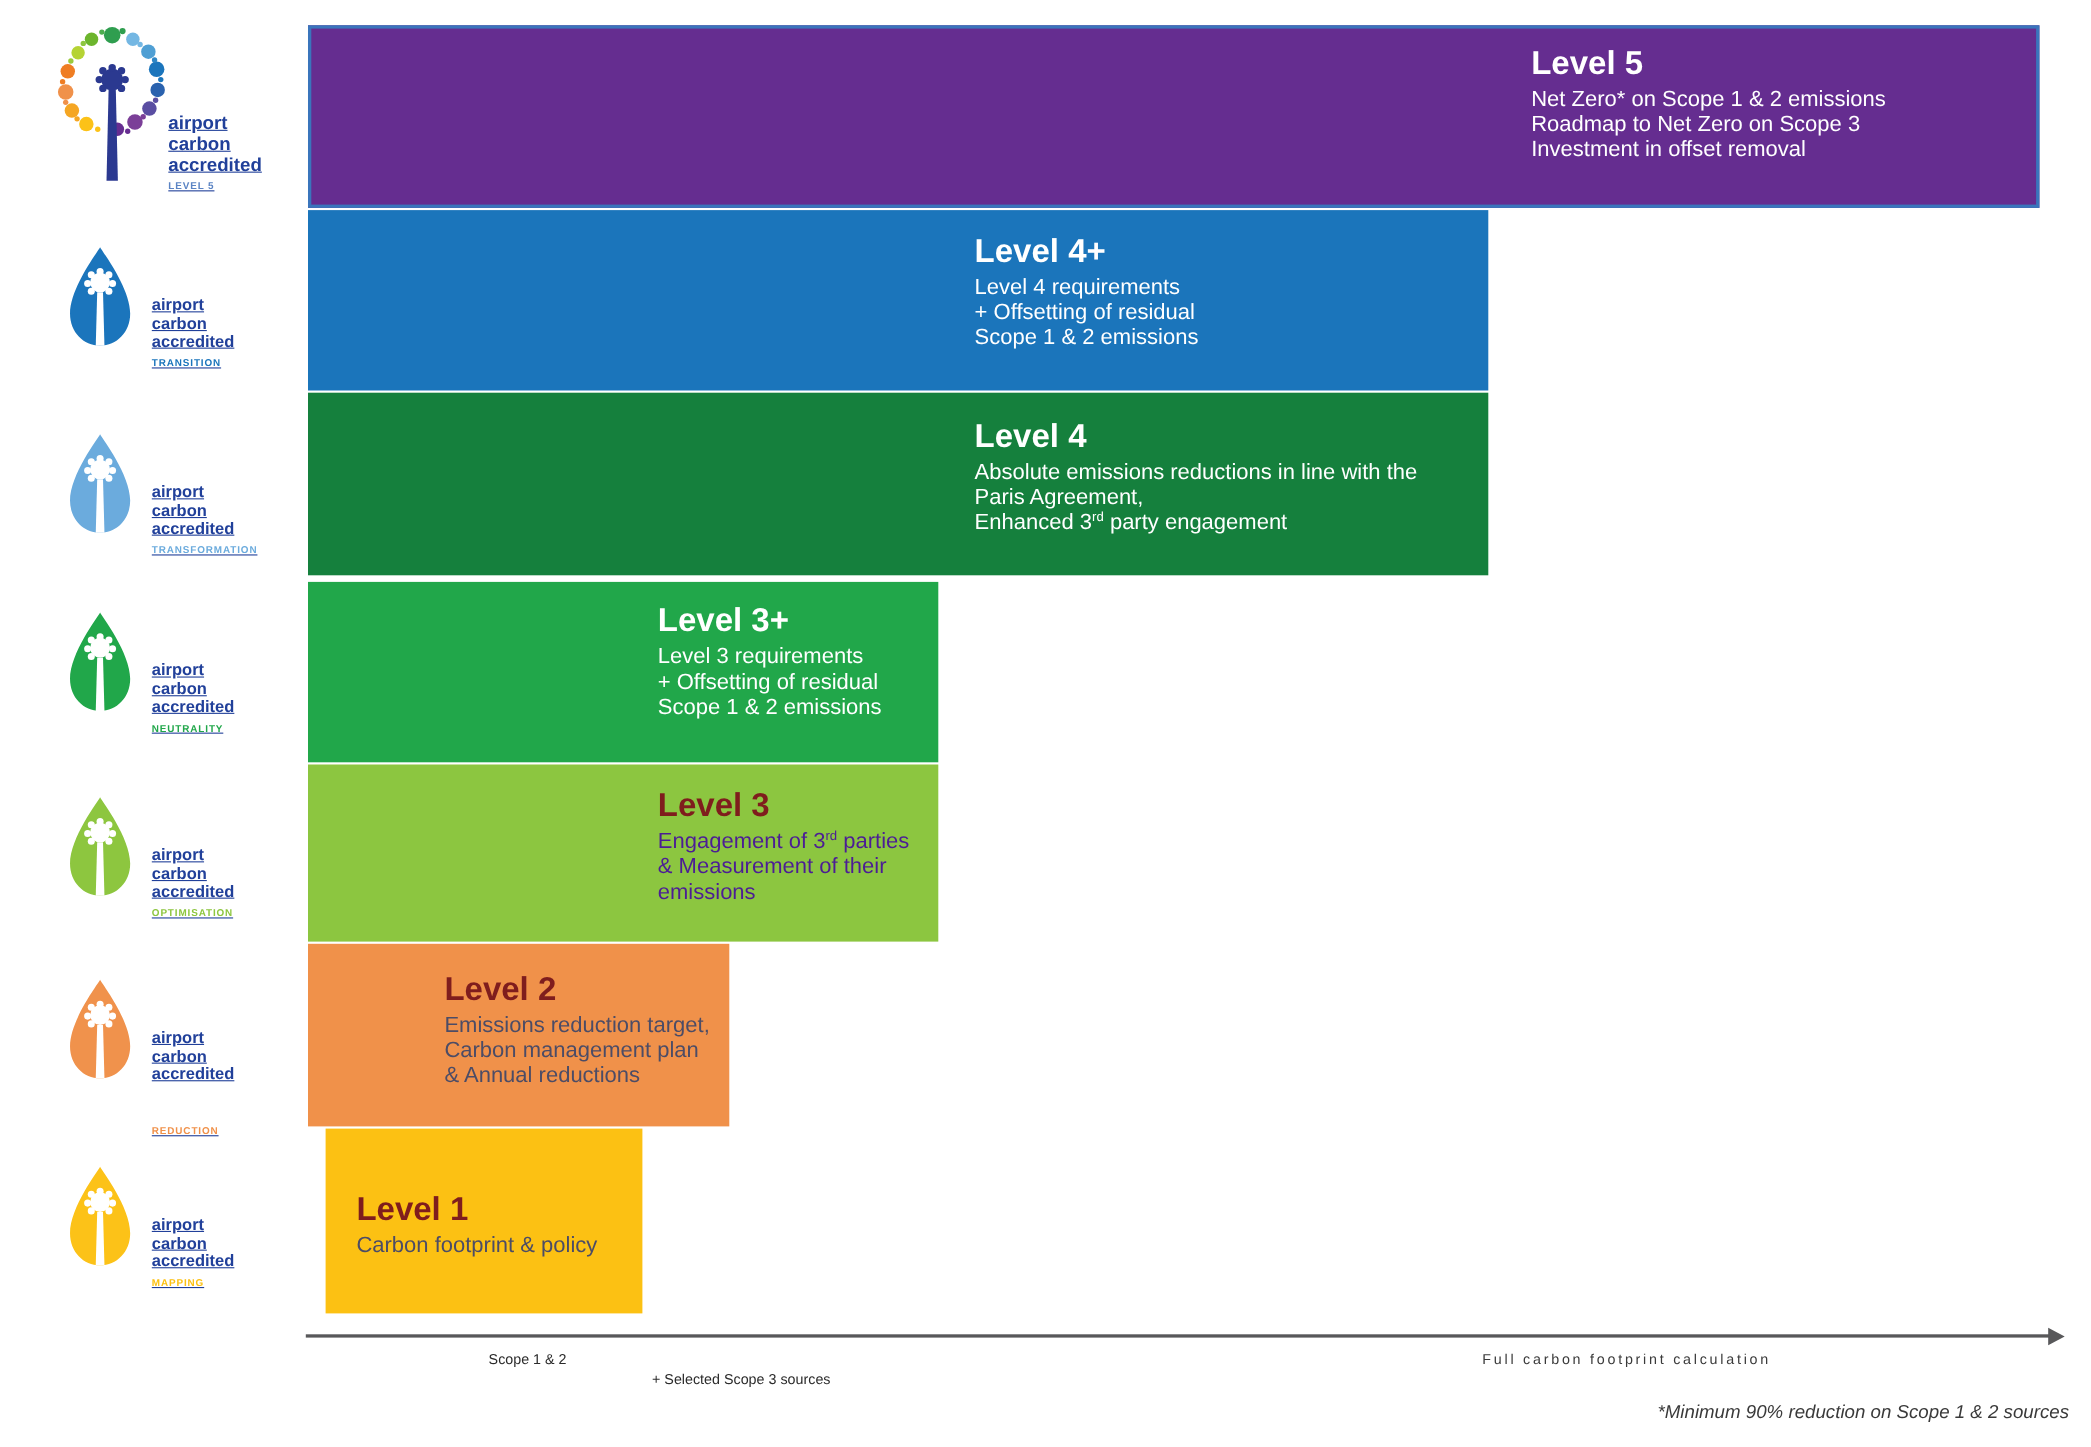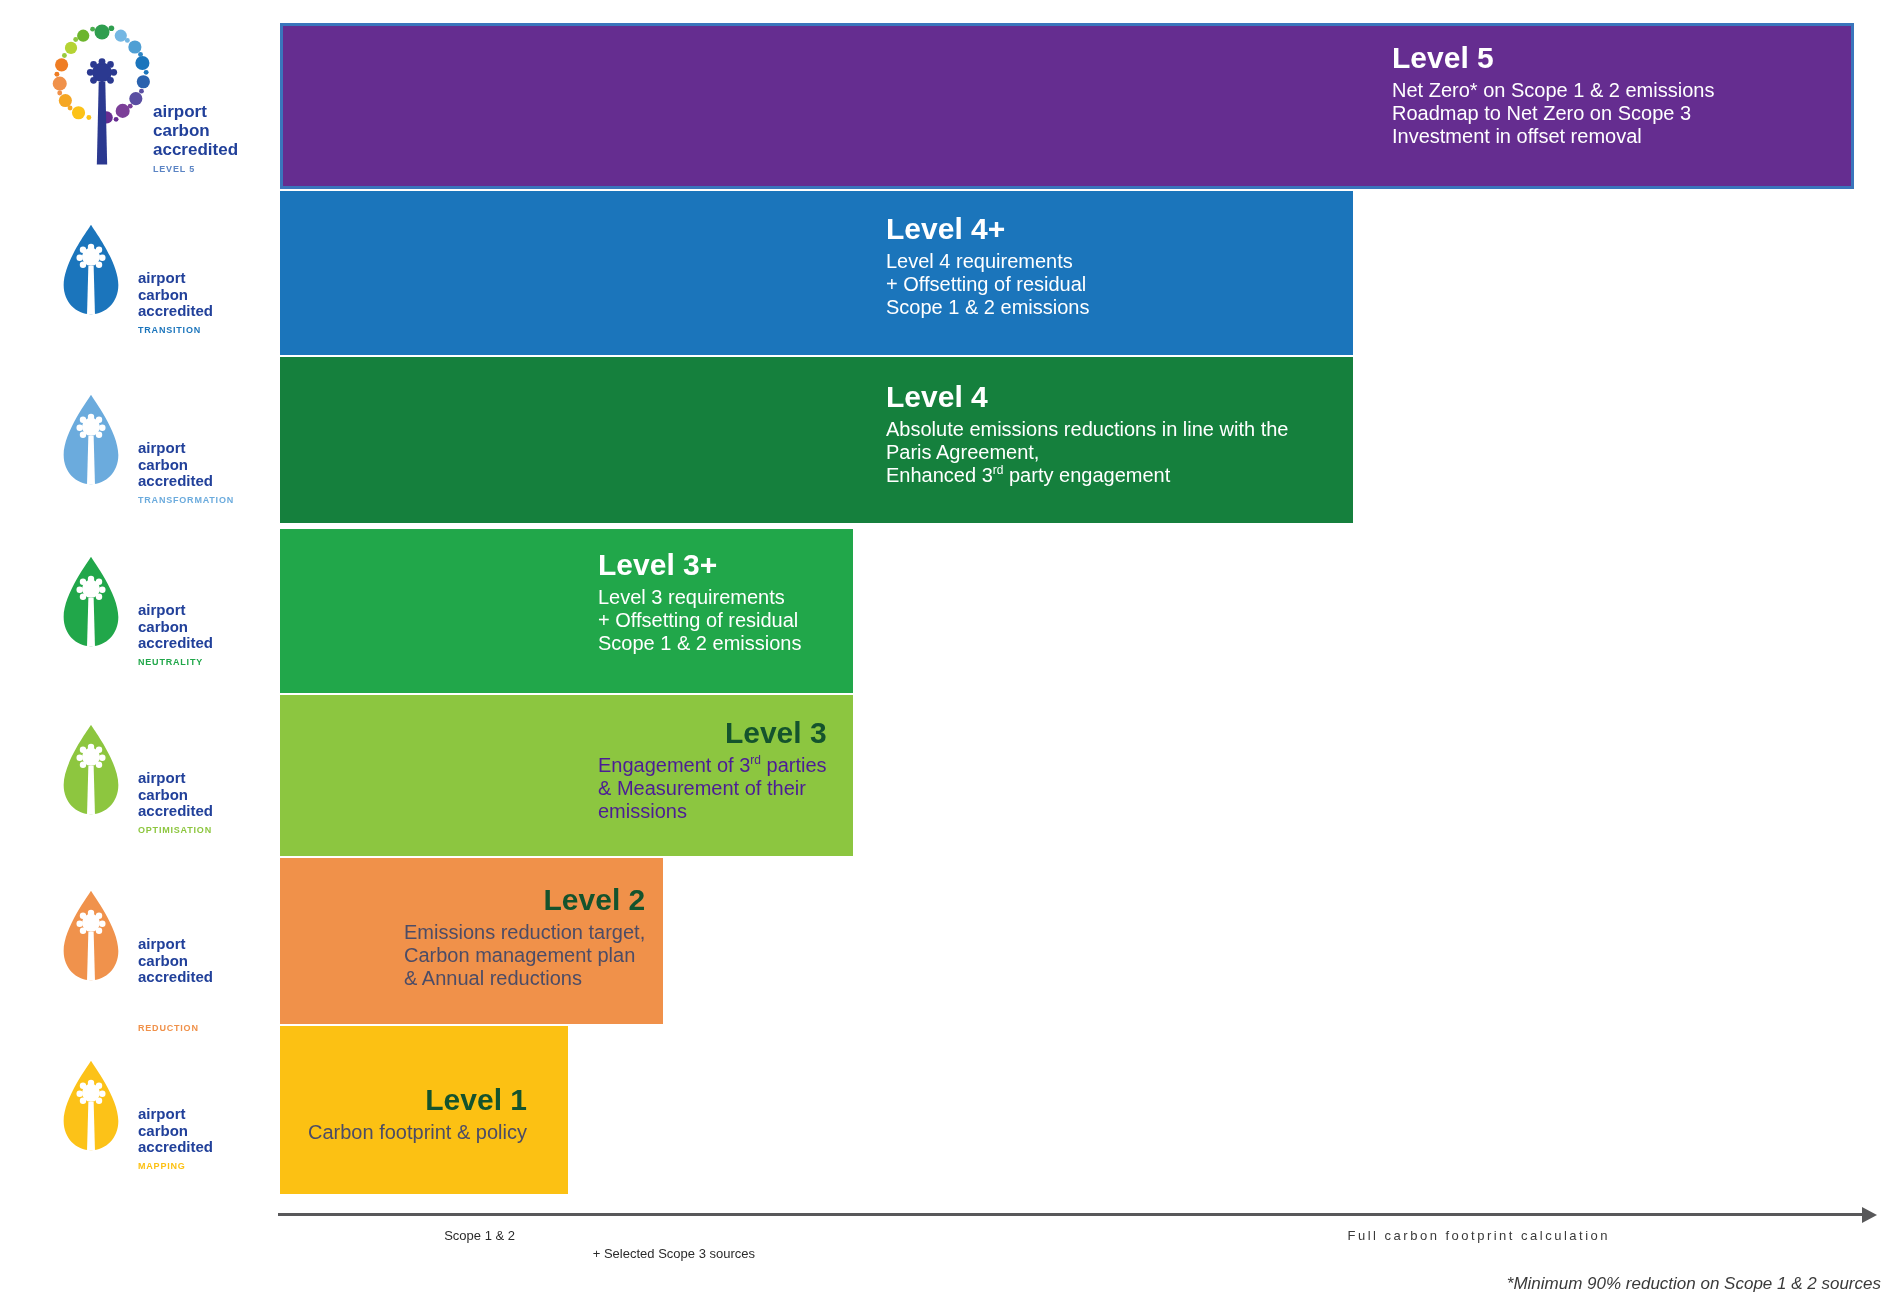--- a/index.html
+++ b/index.html
@@ -7,42 +7,42 @@
           font-family:"Liberation Sans",sans-serif;overflow:hidden;}
 
   
   .bar{position:absolute;box-sizing:border-box;}
   .bar-l5 {top:23px;  left:280px;width:1574px;height:166px;background:#652d90;border:3px solid #3a75bc;}
   .bar-l4p{top:191px; left:280px;width:1073px;height:164px;background:#1b75bb;}
   .bar-l4 {top:357px; left:280px;width:1073px;height:166px;background:#15803d;}
   .bar-l3p{top:529px; left:280px;width:573px; height:164px;background:#21a74a;}
   .bar-l3 {top:695px; left:280px;width:573px; height:161px;background:#8cc640;}
   .bar-l2 {top:858px; left:280px;width:383px; height:166px;background:#f0914a;}
-  .bar-l1 {top:1026px;left:280px;width:288px; height:168px;background:#fcc113;}
+  .bar-l1 {top:1026px;left:296px;width:288px; height:168px;background:#fcc113;}
 
   .bar-text{position:absolute;white-space:nowrap;}
   .bt-l5 {left:1109px;top:14px;}
   .bt-l4p{left:606px; top:20px;}
   .bt-l4 {left:606px; top:22px;}
   .bt-l3p{left:318px; top:18px;}
   .bt-l3 {left:318px; top:20px;}
   .bt-l2 {left:124px; top:24px;}
   .bt-l1 {left:28px;  top:56px;}
 
   .bar-title{font-size:30px;font-weight:bold;line-height:36px;margin-bottom:3px;}
   .bar-line{font-size:20px;line-height:23px;}
   .bar-line sup{font-size:12px;line-height:0;}
   .light .bar-title,.light .bar-line{color:#ffffff;}
-  .dark-title .bar-title{color:#14532d;text-align:right;}
+  .dark-title .bar-title{color:#7f1d1d;}
   .blue-body .bar-line{color:#4c1d95;}
   .muted-body .bar-line{color:#4c4c66;}
 
   
   .logo{position:absolute;}
-  .logo-text{position:absolute;color:#21409a;font-weight:bold;}
+  .logo-text{position:absolute;color:#21409a;font-weight:bold;text-decoration:underline;}
   .logo-text .bl{font-size:15px;line-height:16.5px;}
   .logo-caption{font-size:9px;letter-spacing:0.8px;font-weight:bold;margin-top:5px;}
   .logo1 .logo-text .bl{font-size:17px;line-height:19px;}
   .cap-l5{color:#5b84c4;}
   .cap-transition{color:#1b75bc;}
   .cap-transformation{color:#6babdd;}
   .cap-neutrality{color:#21a74a;}
   .cap-optimisation{color:#8dc63f;}
   .cap-reduction{color:#f0914a;margin-top:37px;}
   .cap-mapping{color:#fcc113;}

